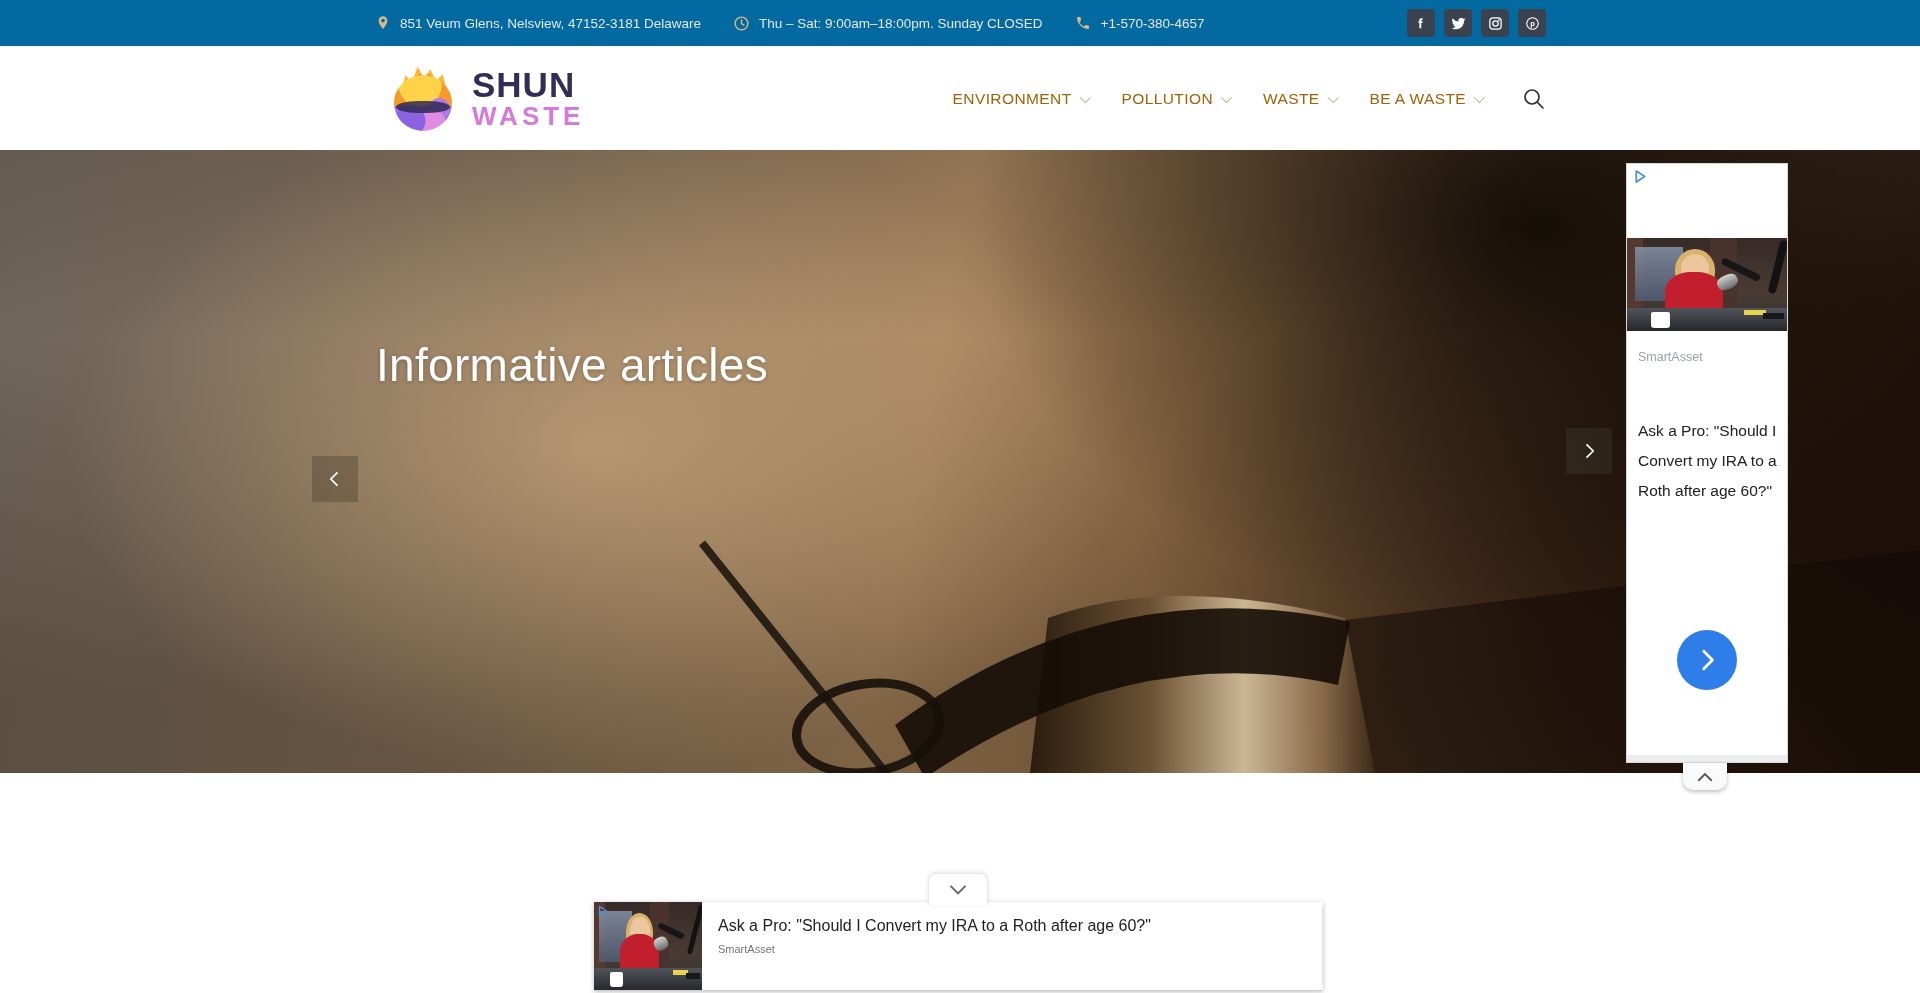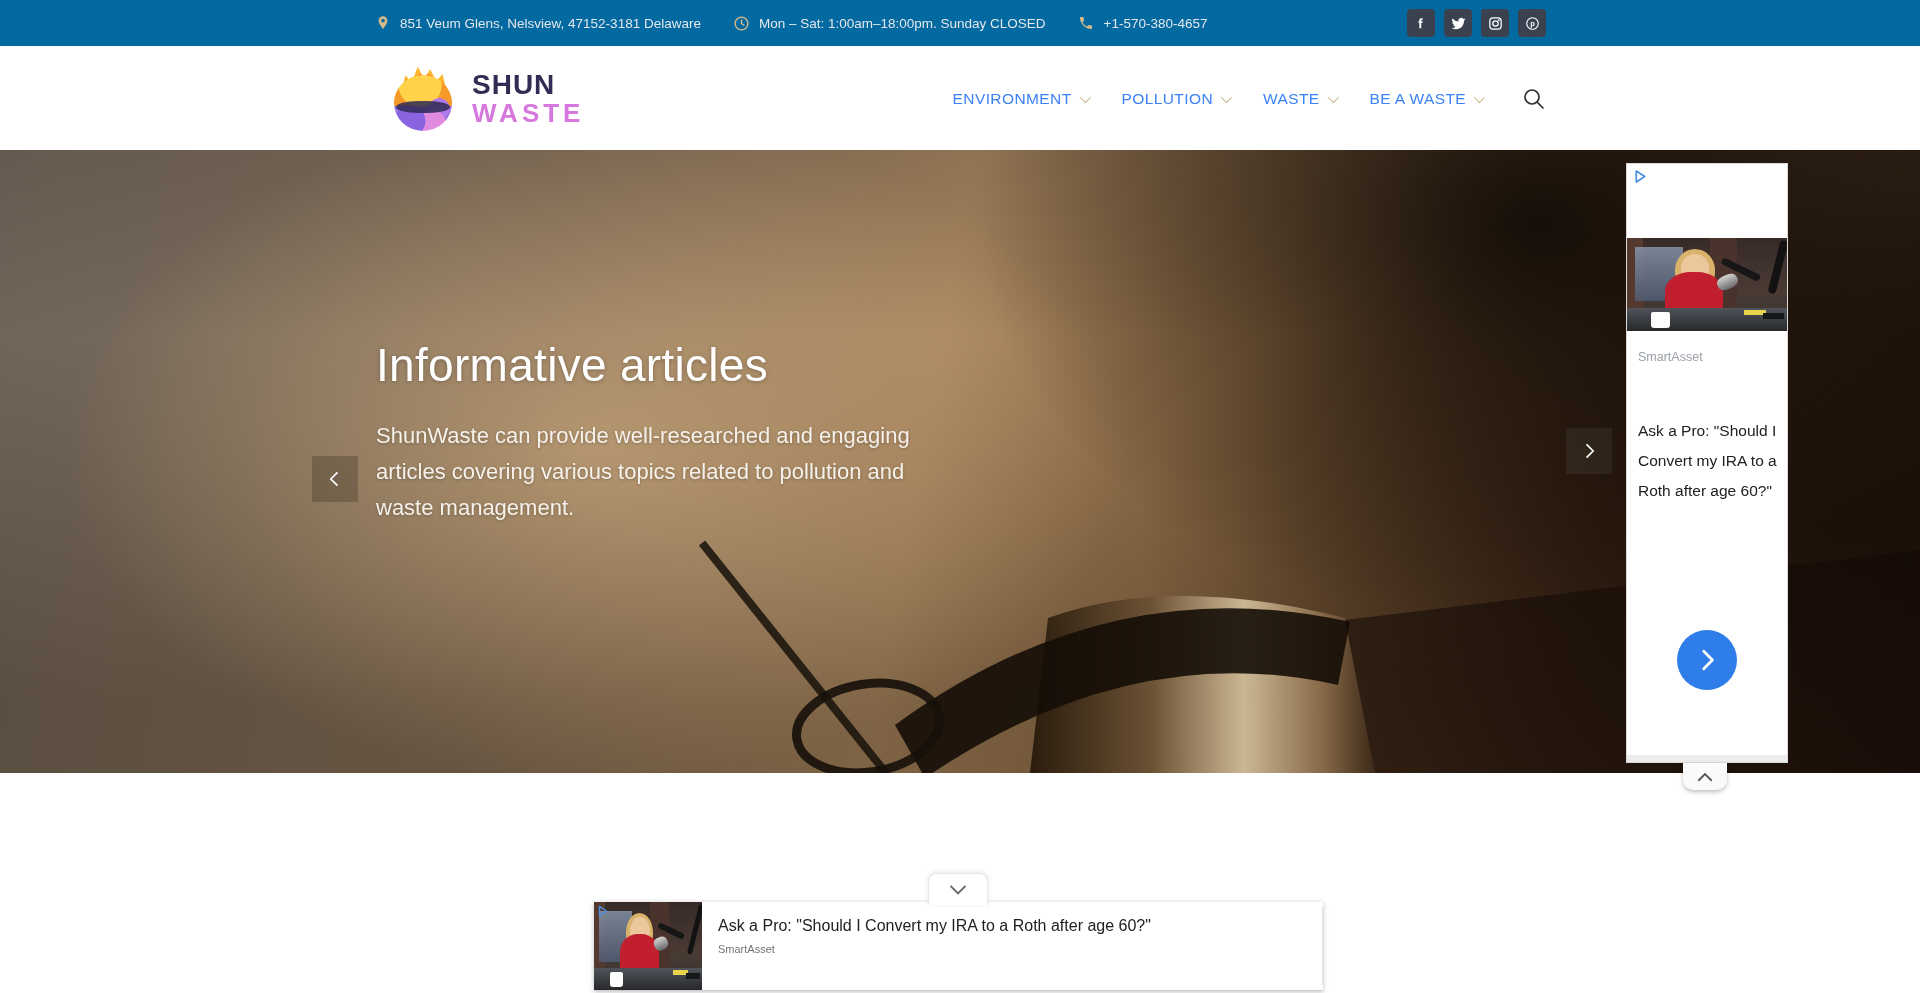--- a/index.html
+++ b/index.html
@@ -27,24 +27,24 @@
        radial-gradient(circle at 66% 88%, #e08ae0 0 22%, transparent 23%),
        radial-gradient(circle at 78% 60%, #b07ae8 0 18%, transparent 19%),
        radial-gradient(circle at 45% 18%, #ffd24a 0 38%, transparent 39%),
        linear-gradient(180deg, #f59a28 0 56%, #9b6fe8 56% 100%);
      overflow:hidden; }
   .globe-band { position:absolute; left:2px; top:26px; width:54px; height:12px; background:#2e2a52; border-radius:50%/60%; opacity:.85; }
   .globe-flame { position:absolute; left:8px; top:-2px; width:44px; height:24px;
      background:radial-gradient(ellipse at 50% 100%, #ff7a2f 0 45%, #ffb52e 46% 72%, #ffd75e 73% 100%);
      clip-path:polygon(0 100%, 8% 45%, 22% 75%, 36% 8%, 50% 60%, 64% 20%, 78% 70%, 92% 40%, 100% 100%); }
   .brand-text { display:flex; flex-direction:column; line-height:1.02; }
-  .brand-l1 { font-size:28px; font-weight:700; letter-spacing:1px; color:#332c54; }
+  .brand-l1 { font-size:35px; font-weight:700; letter-spacing:1px; color:#332c54; }
   .brand-l2 { font-size:26px; font-weight:600; letter-spacing:4px; color:#d678dd; }
   .nav { margin-left:auto; display:flex; align-items:center; gap:34px; }
-  .nav-item { display:flex; align-items:center; gap:8px; font-size:15.5px; font-weight:500; letter-spacing:.4px; color:#3b82f6; cursor:pointer; white-space:nowrap; }
+  .nav-item { display:flex; align-items:center; gap:8px; font-size:15.5px; font-weight:500; letter-spacing:.4px; color:#a16207; cursor:pointer; white-space:nowrap; }
   .chev-gold { width:8px; height:8px; border-right:1.7px solid #c9b183; border-bottom:1.7px solid #c9b183; transform:rotate(45deg) translateY(-2px); }
   .search-btn { margin-left:6px; cursor:pointer; display:flex; align-items:center; }
 
   
   .hero { position:absolute; top:150px; left:0; width:1920px; height:623px; overflow:hidden;
      background:
        radial-gradient(ellipse 760px 470px at 31% 48%, rgba(214,178,130,.60), rgba(214,178,130,0) 70%),
        radial-gradient(ellipse 900px 650px at 80% 12%, rgba(12,7,3,.88), rgba(12,7,3,0) 62%),
        radial-gradient(ellipse 1100px 520px at 97% 62%, rgba(24,13,7,.82), rgba(24,13,7,0) 66%),
        linear-gradient(to bottom, rgba(70,58,48,.25), rgba(0,0,0,0) 30%, rgba(48,34,20,.35) 88%),
@@ -109,21 +109,21 @@
         </span>
         <span>851 Veum Glens, Nelsview, 47152-3181 Delaware</span>
       </div>
       <div class="tb-item">
         <span class="tb-icon">
           <svg width="17" height="17" viewBox="0 0 24 24">
               <circle cx="12" cy="12" r="9" fill="none" stroke="#d6b988" stroke-width="2"></circle>
               <path d="M12 7v5.2l3.4 2" fill="none" stroke="#d6b988" stroke-width="2" stroke-linecap="round"></path>
             </svg>
         </span>
-        <span>Mon – Sat: 1:00am–18:00pm. Sunday CLOSED</span>
+        <span>Thu – Sat: 9:00am–18:00pm. Sunday CLOSED</span>
       </div>
       <div class="tb-item">
         <span class="tb-icon">
           <svg width="16" height="16" viewBox="0 0 24 24">
               <path fill="#d6b988" d="M6.6 10.8c1.4 2.8 3.8 5.1 6.6 6.6l2.2-2.2c.3-.3.7-.4 1-.2 1.1.4 2.3.6 3.6.6.6 0 1 .4 1 1V20c0 .6-.4 1-1 1C10.8 21 3 13.2 3 3.9 3 3.4 3.4 3 4 3h3.5c.6 0 1 .4 1 1 0 1.2.2 2.4.6 3.6.1.3 0 .7-.2 1l-2.3 2.2z"></path>
             </svg>
         </span>
         <span>+1-570-380-4657</span>
       </div>
       <div class="tb-social">
@@ -206,21 +206,20 @@
           <stop offset="1" stop-color="#3a2817"></stop>
         </linearGradient>
       </defs>
       <path d="M1030 623 L1048 468 Q1170 424 1345 468 L1375 623 Z" fill="url(#barrelg)" opacity="0.92"></path>
       <path d="M895 575 Q1110 418 1350 472 L1338 535 Q1130 488 925 628 Z" fill="#150d07" opacity="0.9"></path>
       <ellipse cx="868" cy="578" rx="72" ry="44" fill="none" stroke="#161009" stroke-width="9" transform="rotate(-9 868 578)" opacity="0.9"></ellipse>
       <line x1="702" y1="393" x2="886" y2="623" stroke="#17110b" stroke-width="8" opacity="0.85"></line>
       <path d="M1345 470 L1920 400 L1920 623 L1375 623 Z" fill="#120a05" opacity="0.55"></path>
     </svg>
     <div class="hero-title">Informative articles</div>
-    <div class="hero-desc">ShunWaste can provide well-researched and engaging articles covering various topics related to pollution and waste management.</div>
     <div class="hero-arrow prev">
       <svg width="20" height="20" viewBox="0 0 24 24">
           <polyline points="15,4 7,12 15,20" fill="none" stroke="#fff" stroke-width="2"></polyline>
         </svg>
     </div>
     <div class="hero-arrow next">
       <svg width="20" height="20" viewBox="0 0 24 24">
           <polyline points="9,4 17,12 9,20" fill="none" stroke="#fff" stroke-width="2"></polyline>
         </svg>
     </div>

